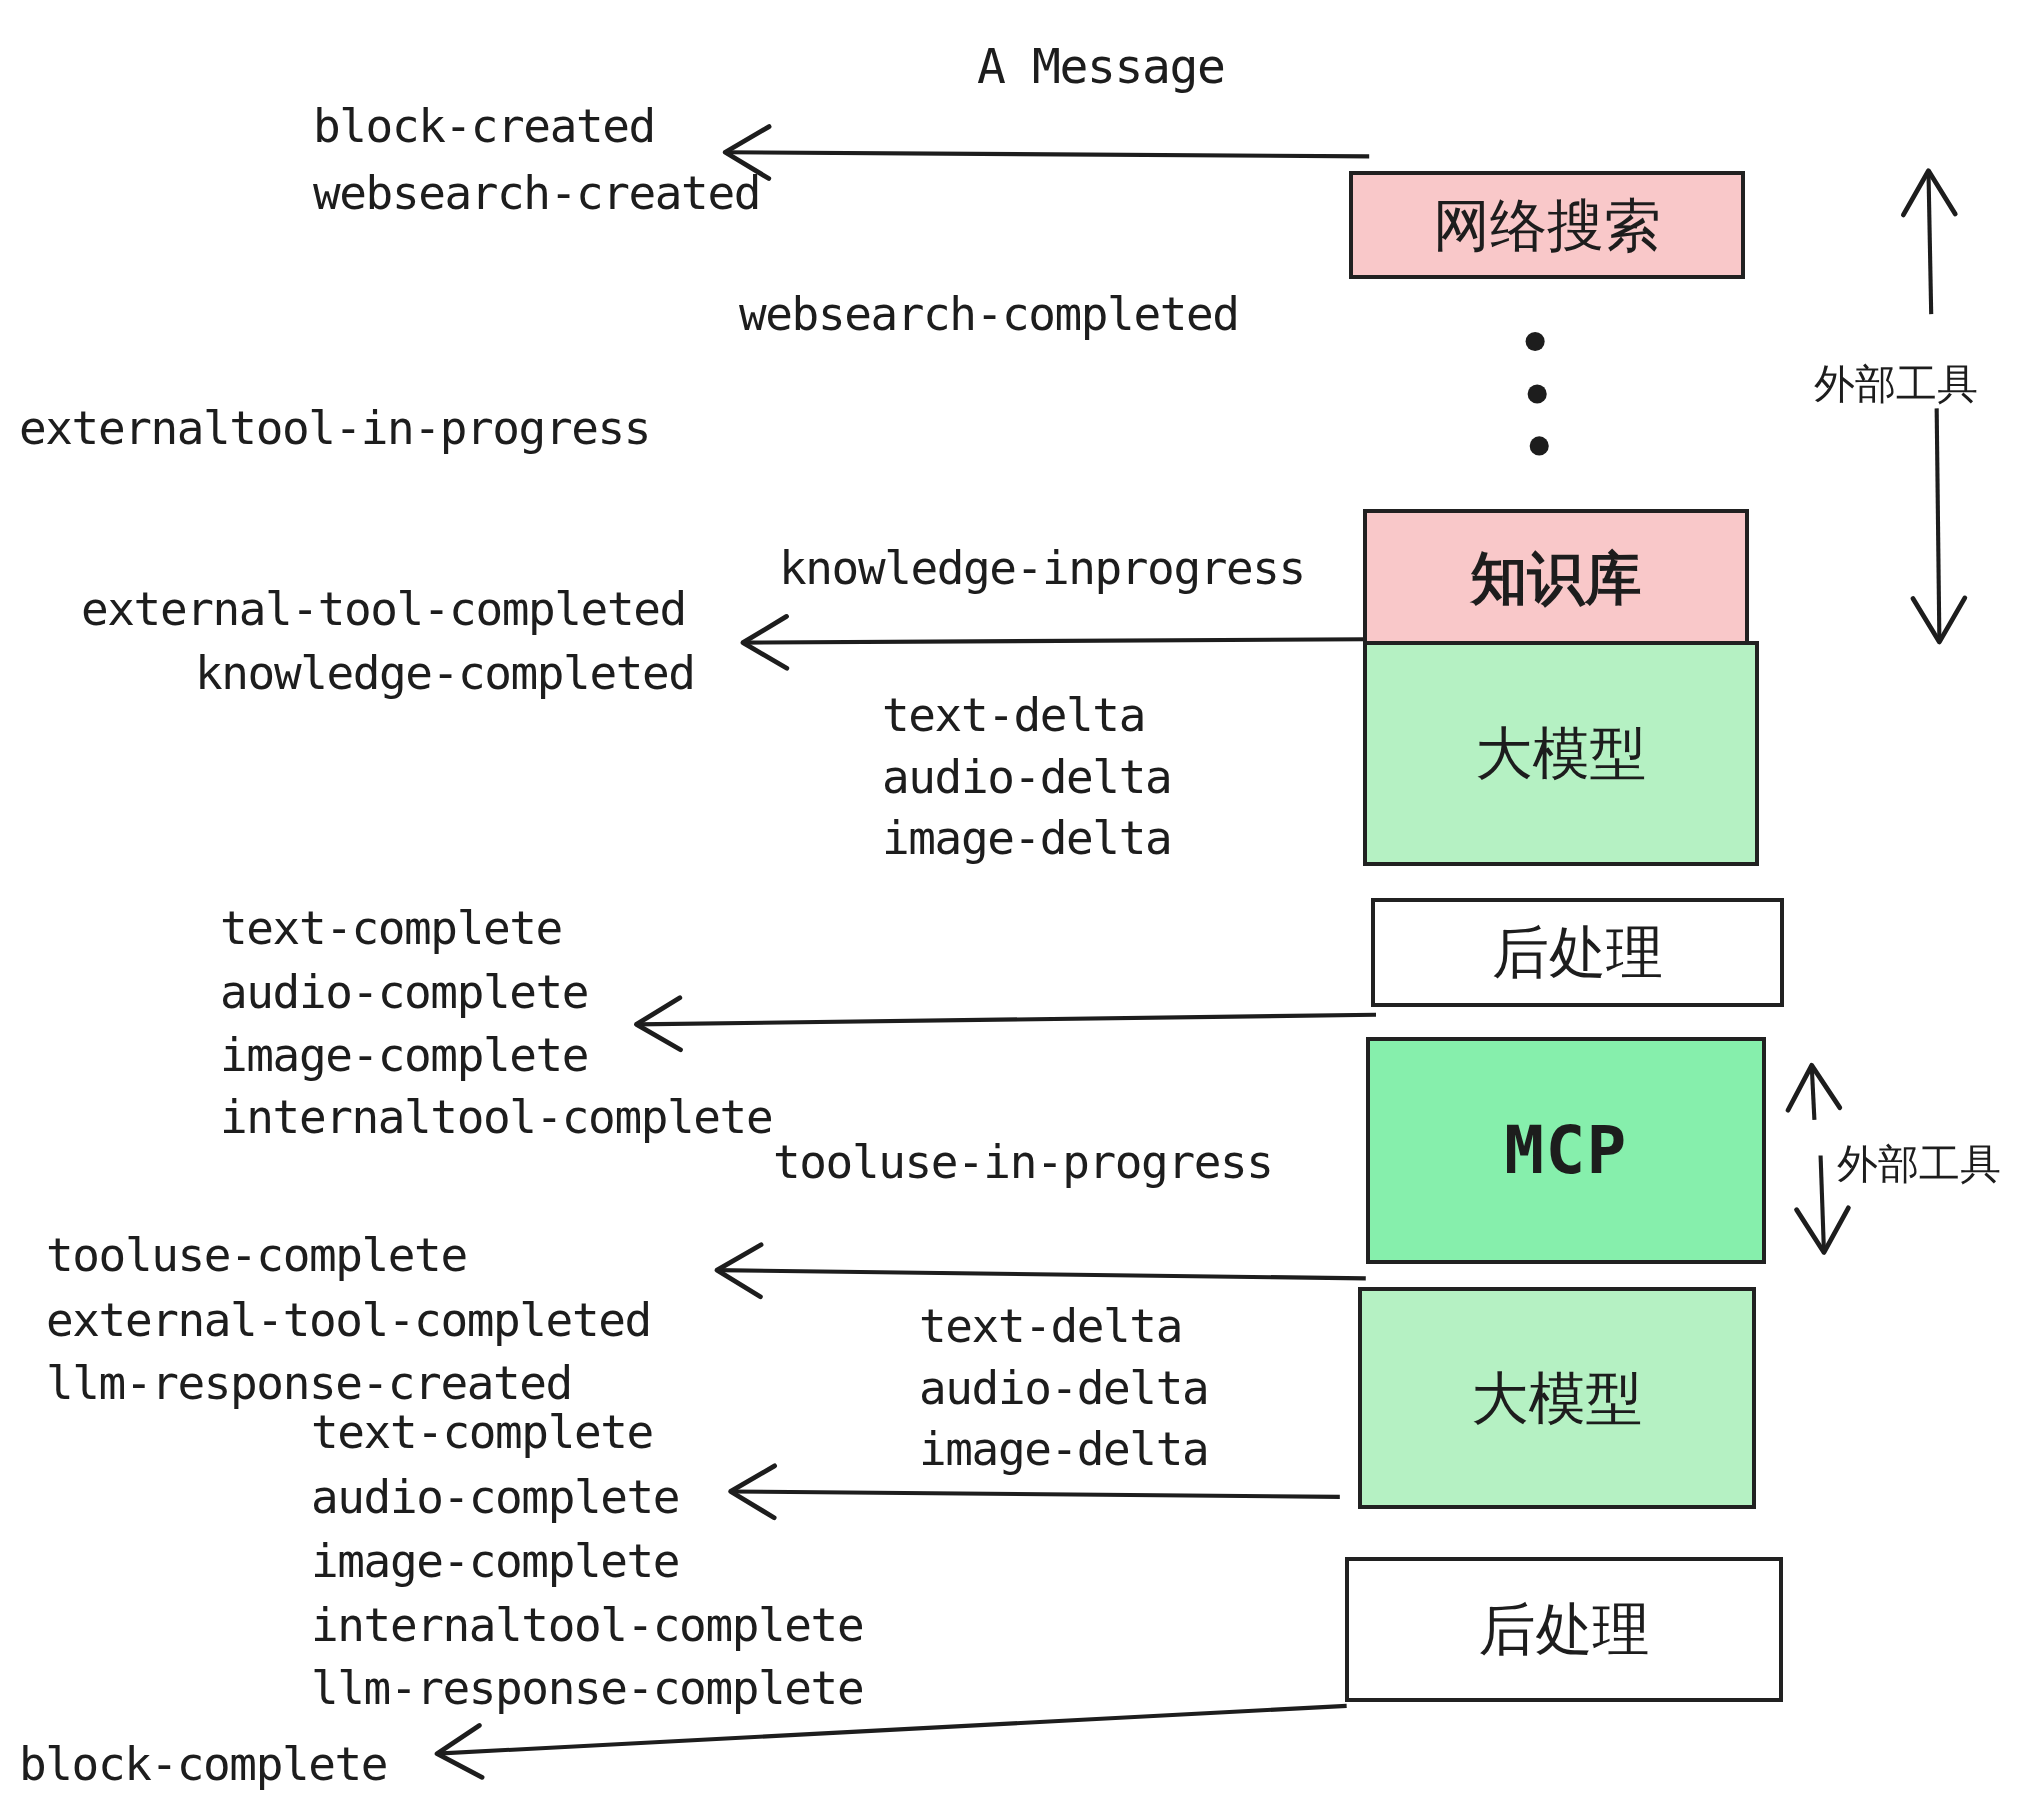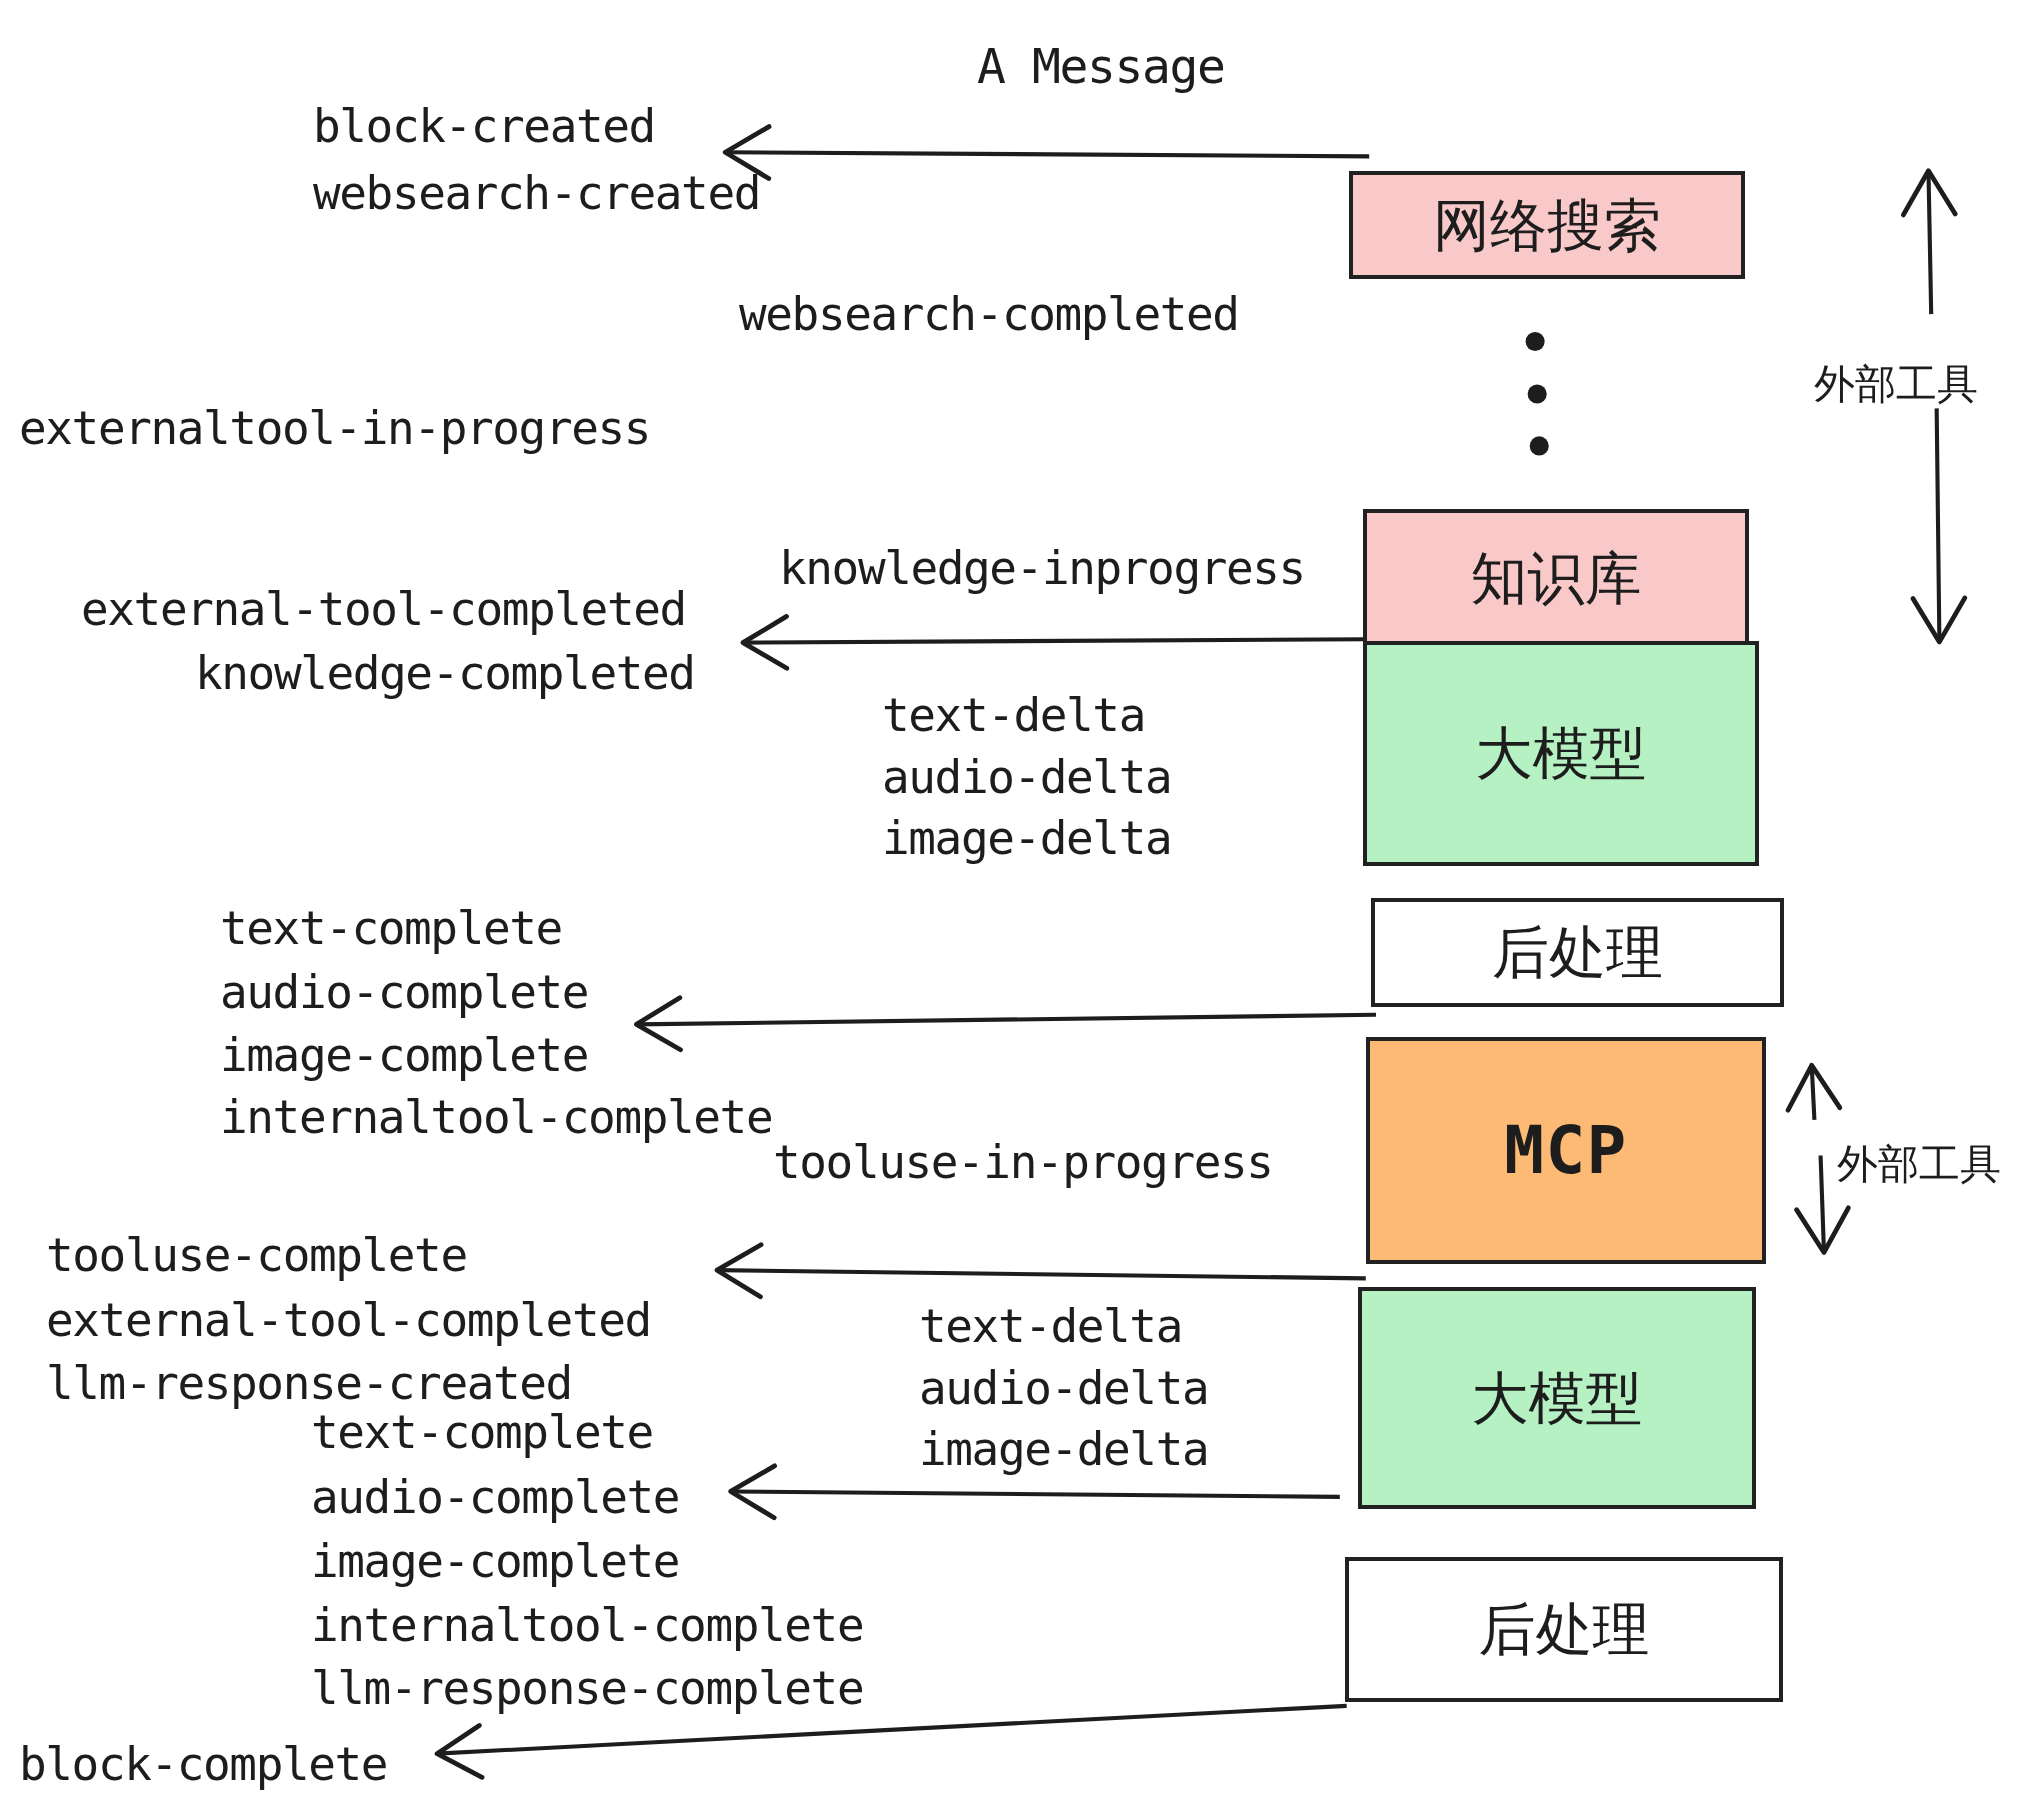--- a/index.html
+++ b/index.html
@@ -95,33 +95,33 @@
   <div class="ev" style="left:919px;top:1302px">text-delta</div>
   <div class="ev" style="left:919px;top:1364px">audio-delta</div>
   <div class="ev" style="left:919px;top:1425px">image-delta</div>
 
   <div class="ev" style="left:19px;top:1740px">block-complete</div>
 
   <div class="node" style="left: 1349px; top: 171px; width: 396px; height: 108px; background-color: rgb(249, 200, 201);">
     <span class="lbl">网络搜索</span>
   </div>
 
-  <div class="node" style="left: 1363px; top: 509px; width: 386px; height: 139px; background-color: rgb(249, 200, 201);">
+  <div class="node" style="left: 1363px; top: 509px; width: 386px; height: 139px; background-color: rgb(249, 200, 201); font-weight: bold;">
     <span class="lbl">知识库</span>
   </div>
 
   <div class="node" style="left: 1363px; top: 641px; width: 396px; height: 225px; background-color: rgb(181, 241, 195);">
     <span class="lbl">大模型</span>
   </div>
 
   <div class="node" style="left: 1371px; top: 898px; width: 413px; height: 109px; background-color: rgb(255, 255, 255);">
     <span class="lbl">后处理</span>
   </div>
 
-  <div class="node" style="left: 1366px; top: 1037px; width: 400px; height: 227px; background-color: #fdba74;">
+  <div class="node" style="left: 1366px; top: 1037px; width: 400px; height: 227px; background-color: #86efac;">
     <span class="lbl mono">MCP</span>
   </div>
 
   <div class="node" style="left: 1358px; top: 1287px; width: 398px; height: 222px; background-color: rgb(181, 241, 195);">
     <span class="lbl">大模型</span>
   </div>
 
   <div class="node" style="left: 1345px; top: 1557px; width: 438px; height: 145px; background-color: rgb(255, 255, 255);">
     <span class="lbl">后处理</span>
   </div>

